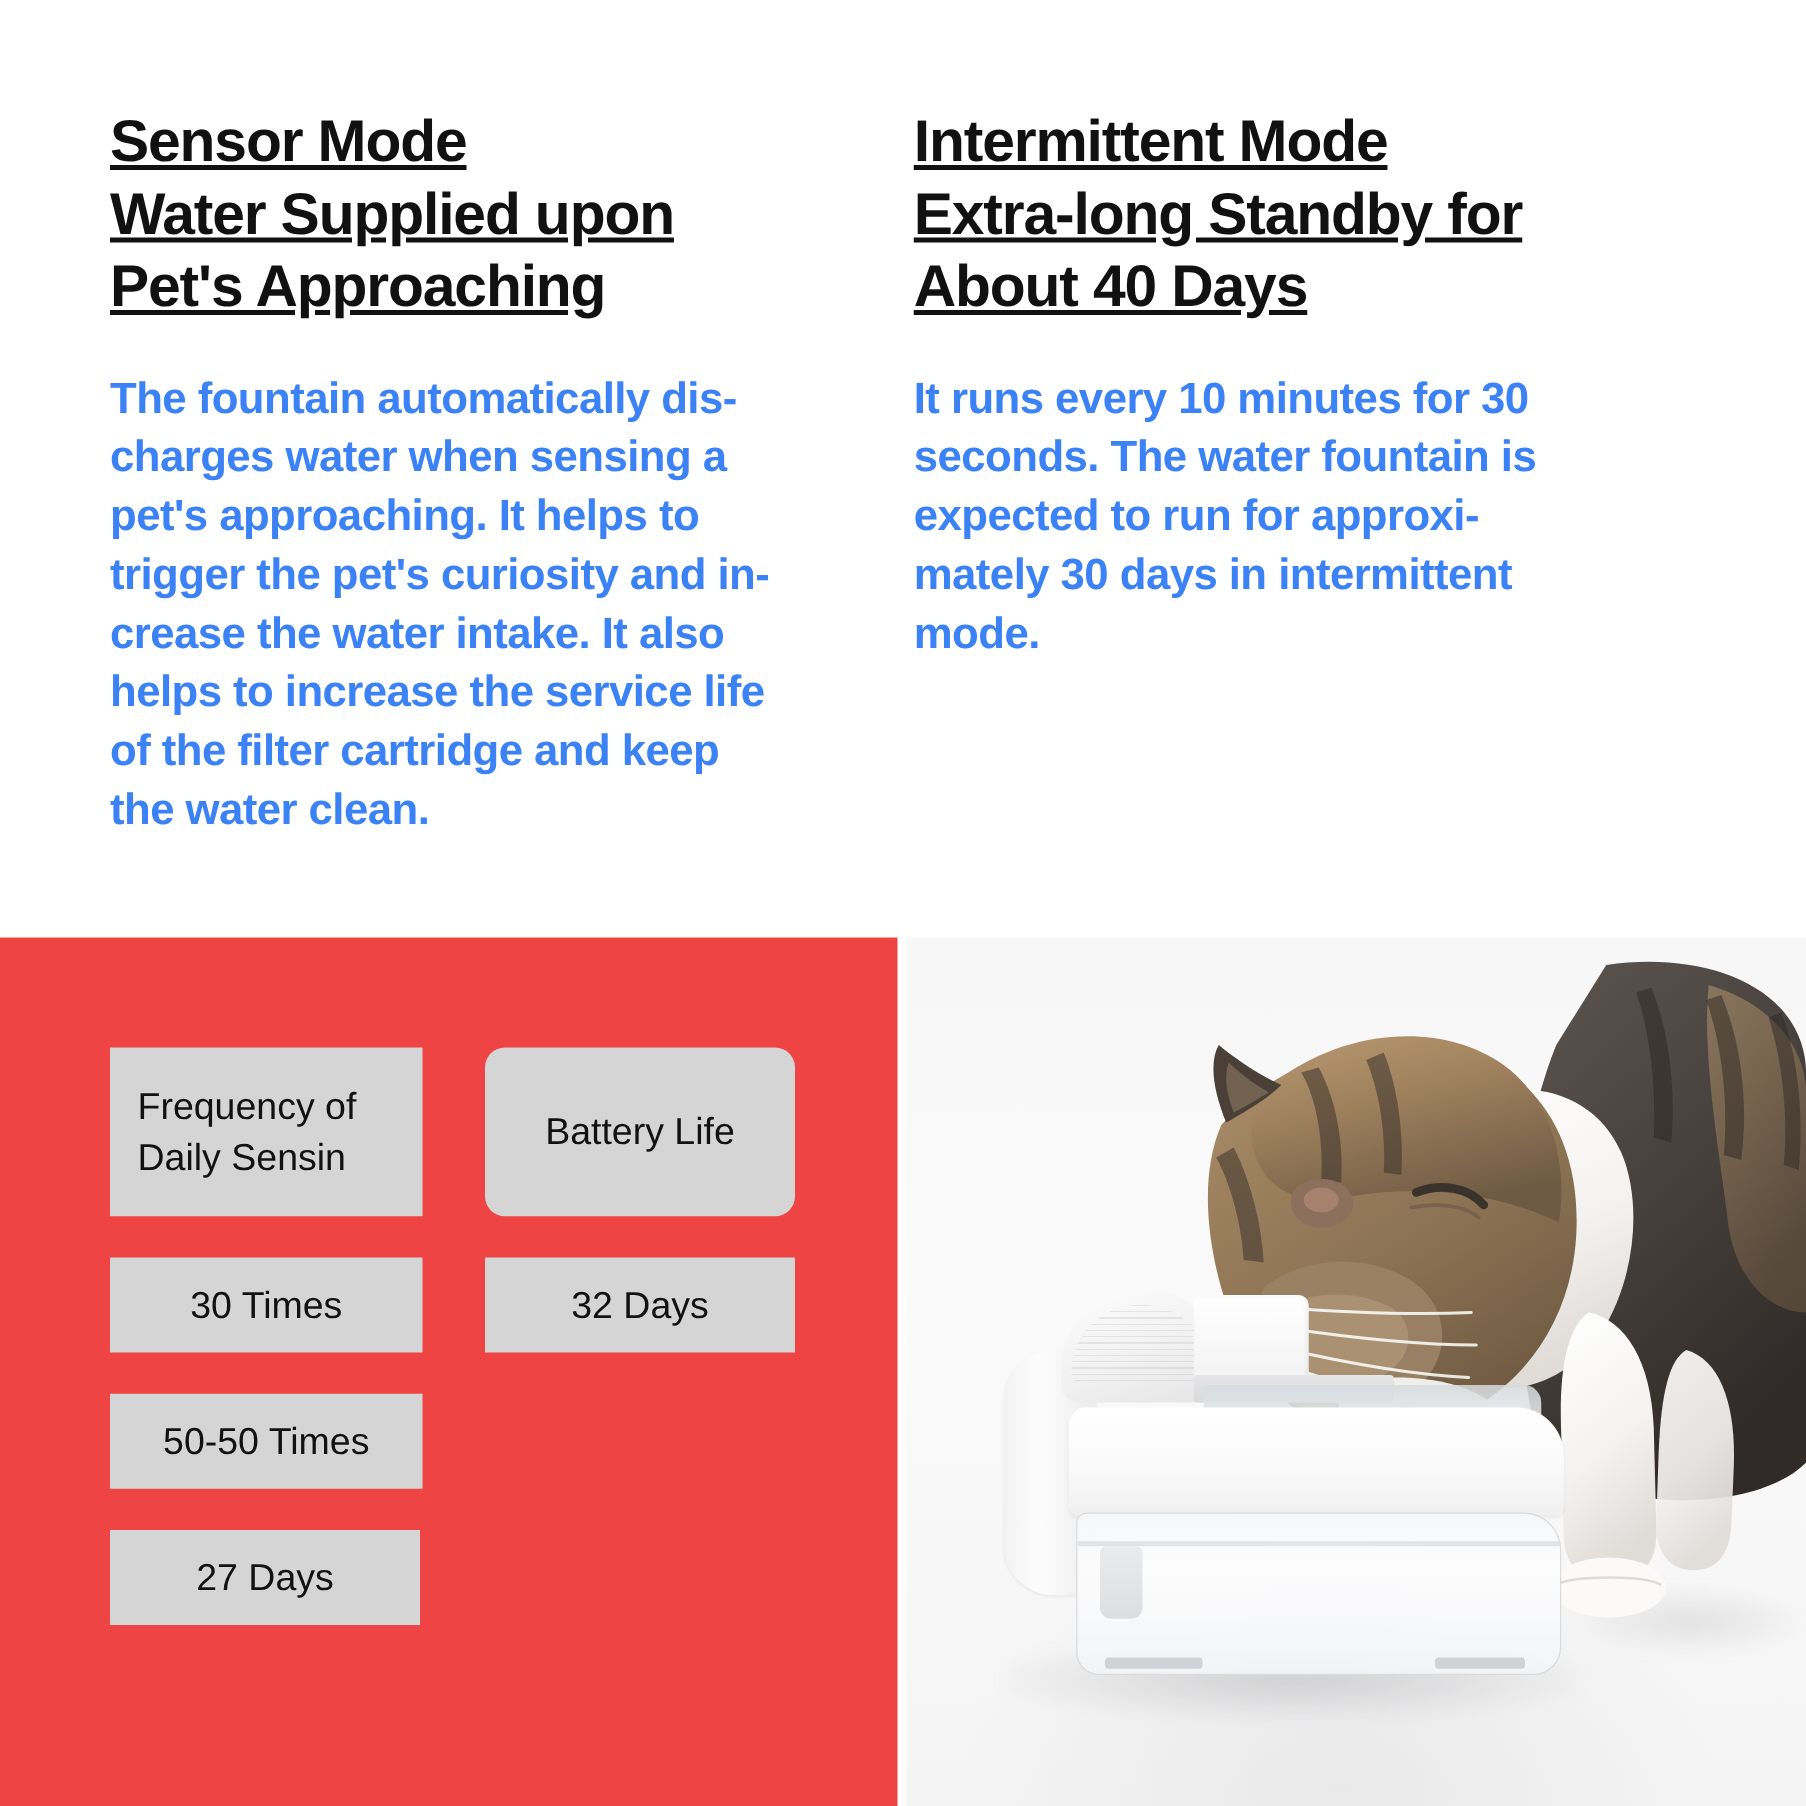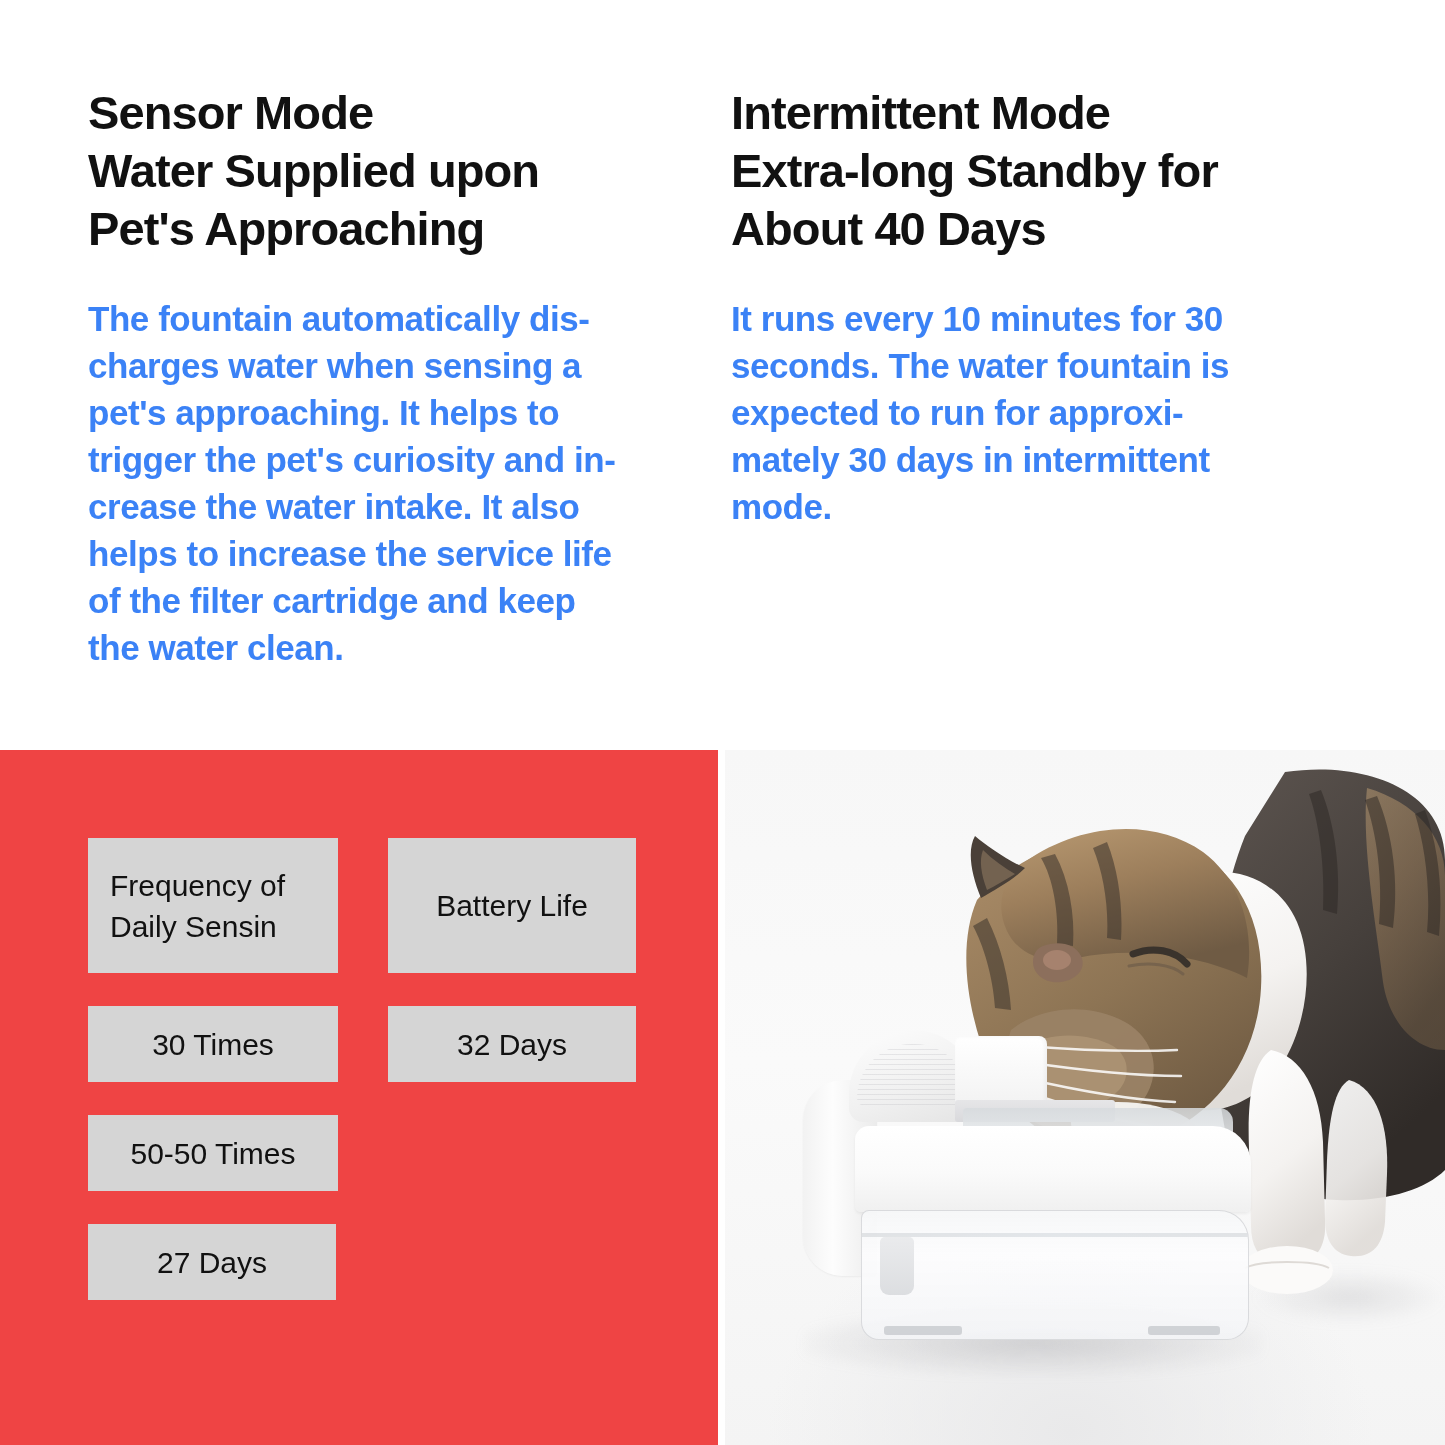--- a/index.html
+++ b/index.html
@@ -35,20 +35,21 @@
 
   .mode-heading {
     margin: 0;
     font-family: "Liberation Sans", sans-serif;
     font-weight: 700;
     font-size: 47px;
     line-height: 58px;
     letter-spacing: -0.9px;
     color: #111111;
     white-space: pre-line;
+    text-decoration: underline;
   }
 
   .mode-body {
     margin: 0;
     margin-top: 37px;
     font-family: "Liberation Sans", sans-serif;
     font-weight: 700;
     font-size: 35px;
     line-height: 47px;
     letter-spacing: -0.45px;
@@ -100,21 +101,21 @@
     font-size: 30px;
     line-height: 41px;
     color: #111111;
     white-space: pre-line;
   }
   .spec-cell.c1 { width: 250px; }
   .spec-cell.c2 { width: 248px; }
 
   .spec-row.header .spec-cell { height: 135px; }
   .spec-row.header .spec-cell.c1 { justify-content: flex-start; text-align: left; }
-  .spec-row.header .spec-cell.c2 { justify-content: center; text-align: center; }
+  .spec-row.header .spec-cell.c2 { justify-content: center; text-align: center; border-radius: 16px; }
 
   .spec-row.data .spec-cell {
     height: 76px;
     justify-content: center;
     text-align: center;
   }
 
   
   .photo-panel {
     position: absolute;

